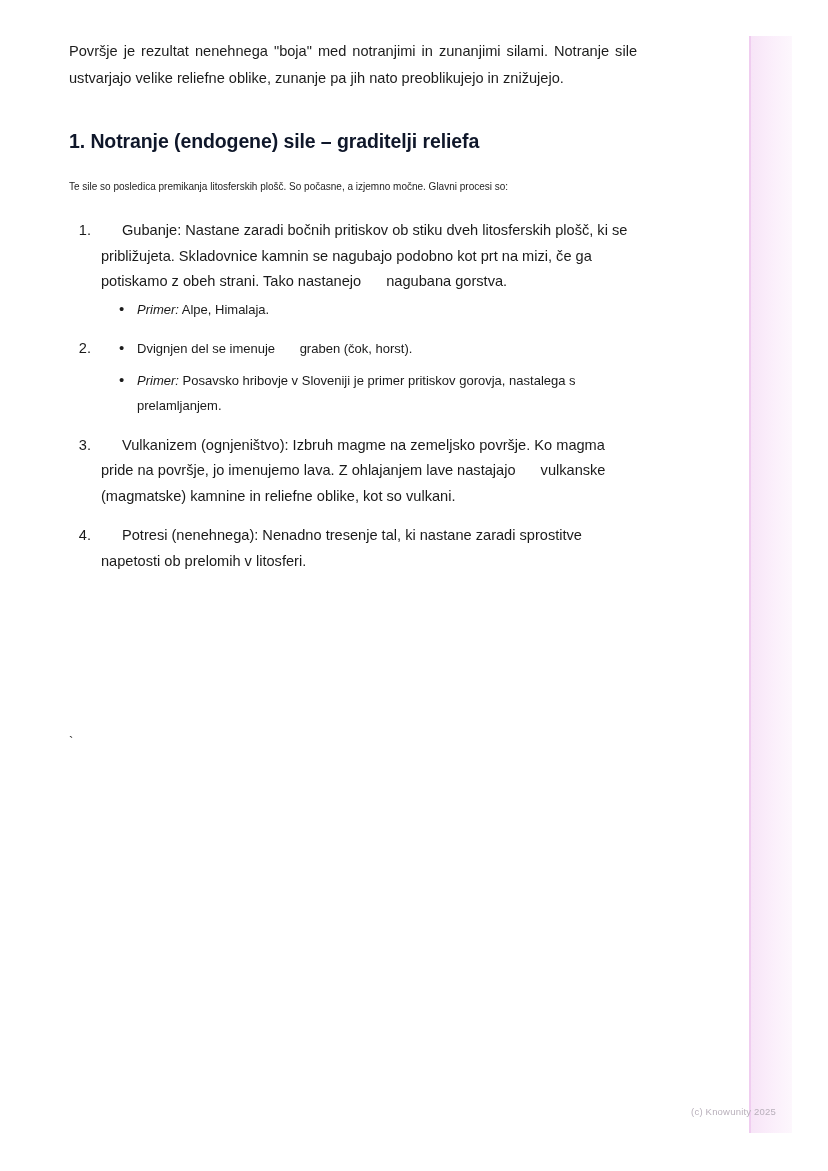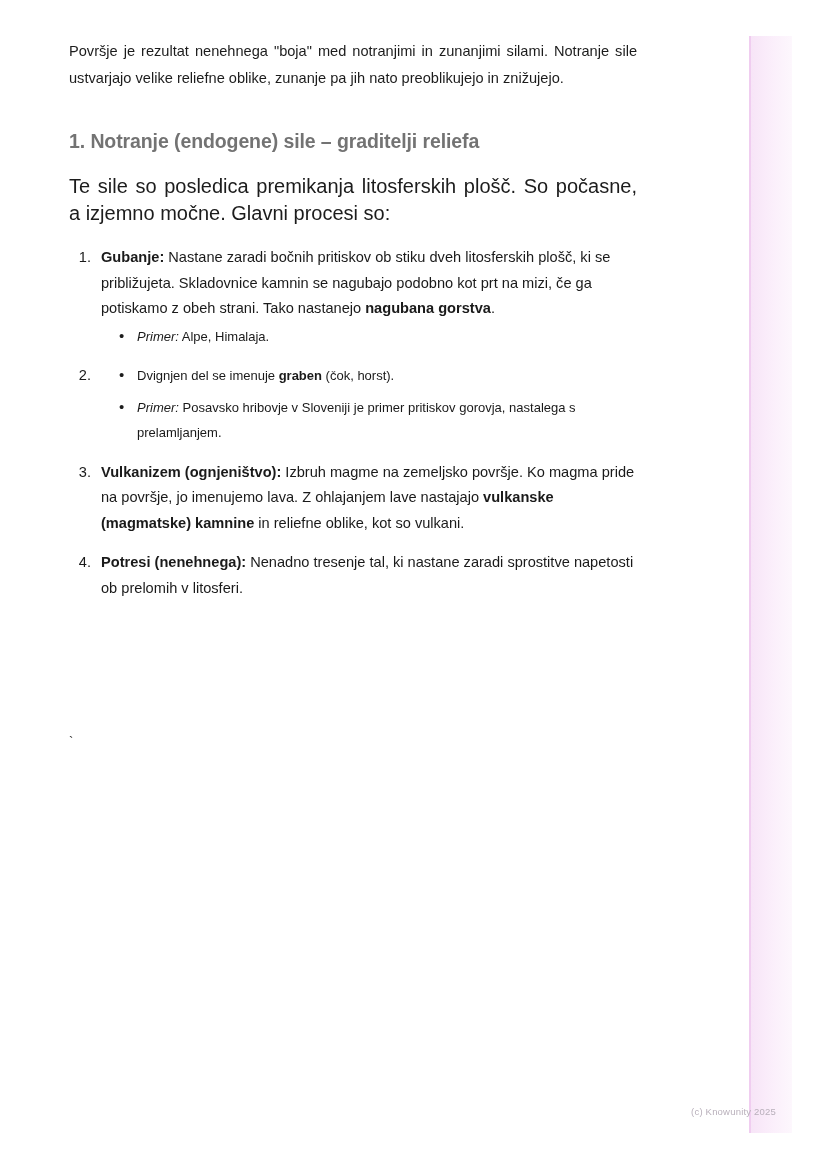--- a/index.html
+++ b/index.html
@@ -54,27 +54,27 @@
     font-size: 14.6px;
     line-height: 27px;
     margin: 0;
     text-align: justify;
     color: #1c1c1c;
   }
 
   h2.heading {
     font-size: 19.5px;
     font-weight: bold;
-    color: #737373;
+    color: #0f172a;
     margin: 38px 0 0 0;
     letter-spacing: -0.1px;
   }
 
   p.lead {
-    font-size: 20px;
+    font-size: 10px;
     line-height: 27px;
     margin: 20px 0 0 0;
     text-align: justify;
     color: #1c1c1c;
   }
 
   ol.main-list {
     margin: 18px 0 0 0;
     padding-left: 26px;
     font-size: 14.6px;
@@ -102,21 +102,21 @@
   }
   ul.sub-list > li::before {
     content: "•";
     position: absolute;
     left: 0;
     top: -1px;
     font-size: 15px;
     color: #1c1c1c;
   }
 
-  b { font-weight: bold; }
+  b { font-weight: normal; margin-left: 21px; }
   i { font-style: italic; }
 
   .tick-mark {
     position: absolute;
     left: 69px;
     top: 735px;
     font-size: 13px;
     color: #333;
     line-height: 1;
   }

